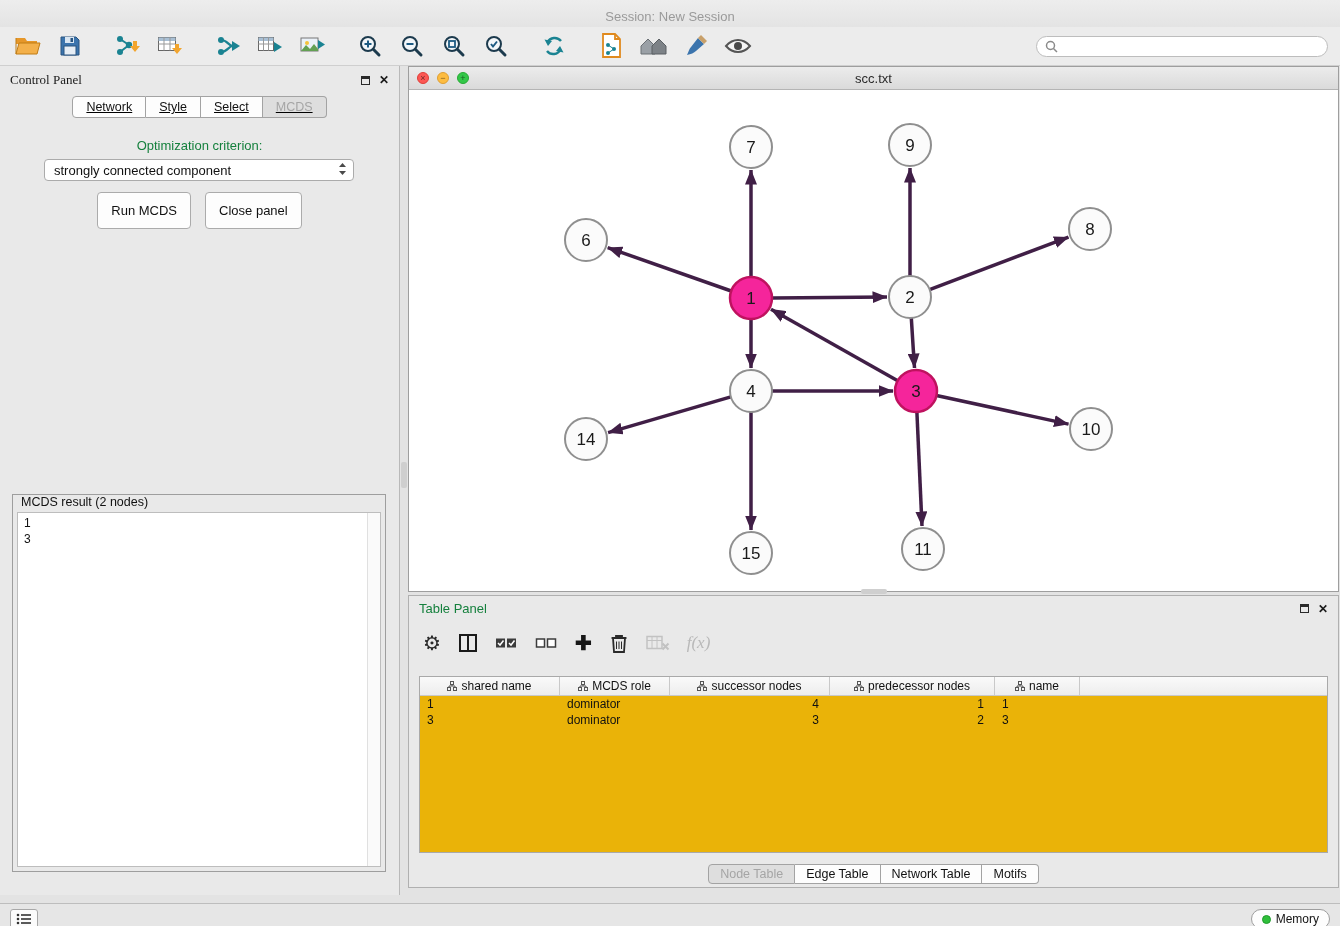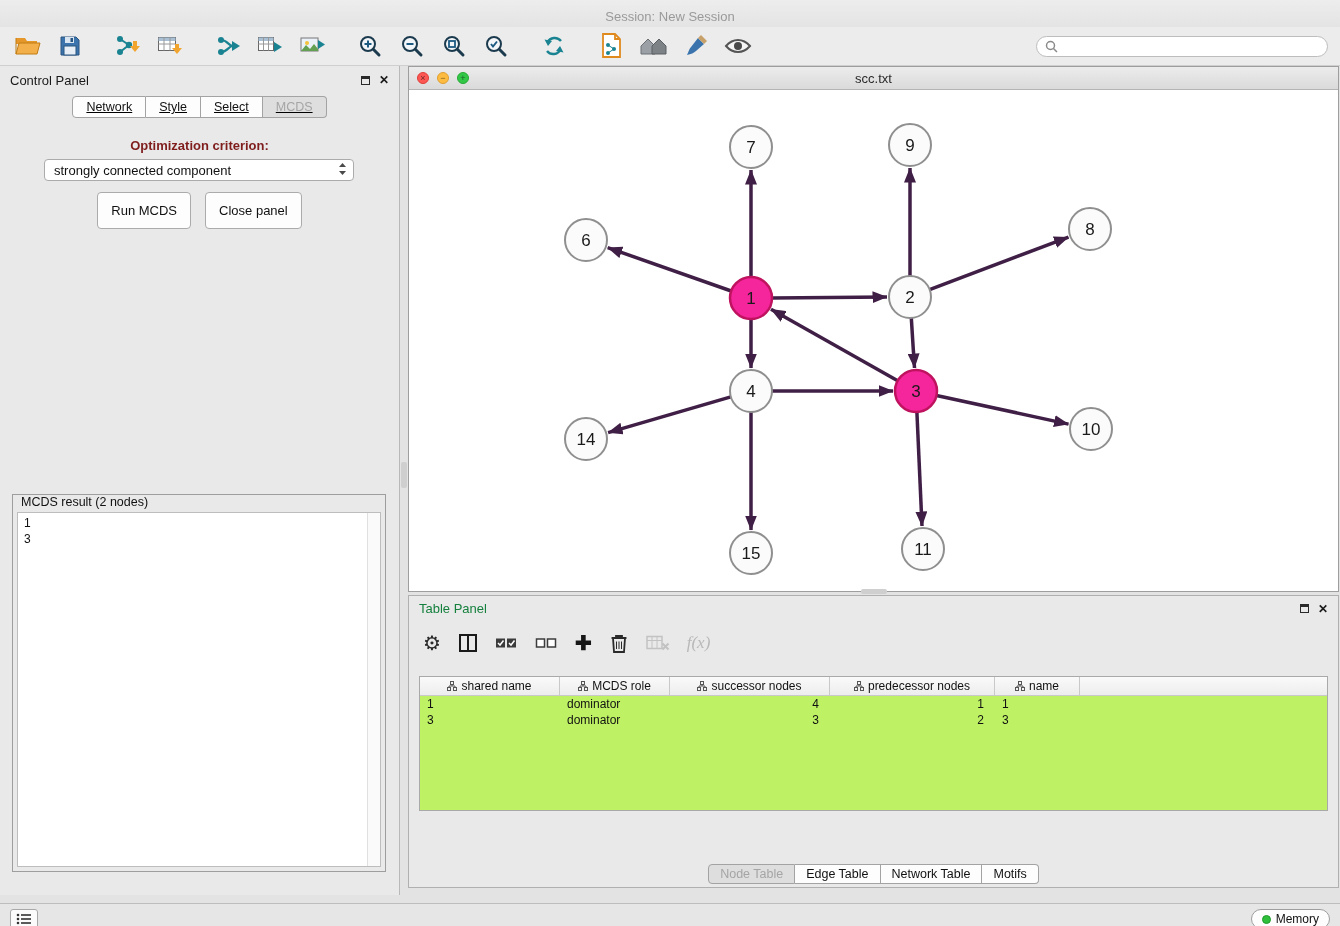--- a/index.html
+++ b/index.html
@@ -22,33 +22,33 @@
   .sgap { width:6px; }
   .search-box { margin-left:auto; margin-right:12px; width:292px; height:21px;
     background:#fff; border:1px solid #bdbdbd; border-radius:11px;
     display:flex; align-items:center; padding:0 8px; }
   .search-box input { border:none; outline:none; flex:1; font-size:12px; background:transparent; margin-left:5px; font-family:"Liberation Sans",sans-serif; }
 
   
   .control-panel { position:absolute; left:0; top:66px; width:400px; height:829px;
     background:#e9e9e9; border-right:1px solid #b9b9b9; }
   .panel-hdr { position:absolute; left:0; top:0; right:0; height:28px; display:flex; align-items:center; padding:0 10px; }
-  .panel-hdr .ph-title { font-size:13px; color:#1a1a1a; }
+  .panel-hdr .ph-title { font-size:13px; color:#1a1a1a;font-family:Liberation Serif, serif; }
   .ph-icons { margin-left:auto; display:flex; align-items:center; gap:9px; }
   .float-ico { width:9px; height:9px; border:1.5px solid #2a2a2a; border-top-width:3px; display:inline-block; cursor:pointer; }
   .close-ico { font-size:12px; font-weight:bold; color:#1a1a1a; cursor:pointer; line-height:10px; }
 
   .cp-tabs { position:absolute; top:30px; left:0; right:0; display:flex; justify-content:center;text-decoration:underline; }
   .cp-tab { background:#fdfdfd; border:1px solid #a3a3a3; border-left-width:0; font-size:12.5px;
     padding:3px 13px; color:#111; cursor:pointer; }
   .cp-tab:first-child { border-left-width:1px; border-radius:4px 0 0 4px; }
   .cp-tab:last-child { border-radius:0 4px 4px 0; }
   .cp-tab.active { background:#dedede; color:#a5a5a5; }
 
-  .opt-label { position:absolute; top:72px; left:0; right:0; text-align:center; font-size:13px; color:#7f1d1d;font-weight:bold; }
+  .opt-label { position:absolute; top:72px; left:0; right:0; text-align:center; font-size:13px; color:#15803d; }
   .dropdown { position:absolute; top:93px; left:44px; width:310px; height:22px; background:#fff;
     border:1px solid #ababab; border-radius:4px; display:flex; align-items:center; padding:0 6px 0 9px;
     font-size:13px; color:#111; cursor:pointer; }
   .dropdown .dd-arrows { margin-left:auto; }
 
   .btn-row { position:absolute; top:126px; left:0; right:0; display:flex; justify-content:center; gap:14px; }
   .btn { background:#fdfdfd; border:1px solid #ababab; border-radius:4px; font-size:13px; color:#111;
     padding:2px 13px; height:37px; cursor:pointer; font-family:"Liberation Sans",sans-serif; }
 
   .result-box { position:absolute; top:428px; left:12px; width:374px; height:378px;
@@ -80,21 +80,21 @@
   .table-panel { position:absolute; left:408px; top:595px; width:931px; height:293px;
     background:#e9e9e9; border:1px solid #b0b0b0; }
   .tp-hdr { position:absolute; top:0; left:0; right:0; height:25px; display:flex; align-items:center; padding:0 10px; }
   .tp-hdr .ph-title { font-size:13px; color:#15803d; }
   .tp-toolbar { position:absolute; top:28px; left:14px; height:38px; display:flex; align-items:center; gap:17px; }
   .tp-tool { display:flex; align-items:center; justify-content:center; cursor:pointer; }
   .gear-glyph { font-size:20px; color:#2a2a2a; }
   .plus-glyph { font-size:20px; font-weight:bold; color:#171717; }
   .fx-glyph { font-family:"Liberation Serif", serif; font-style:italic; font-size:17px; color:#b8b8b8; }
 
-  .tp-table { position:absolute; top:80px; left:10px; right:10px; height:135px; background:#bef264; border:1px solid #a9a9a9; overflow:hidden; }
+  .tp-table { position:absolute; top:80px; left:10px; right:10px; height:177px; background:#eab308; border:1px solid #a9a9a9; overflow:hidden; }
   .thead { display:grid; grid-template-columns:140px 110px 160px 165px 85px 1fr; height:19px;
     background:linear-gradient(#fafafa,#ededed); border-bottom:1px solid #c9c9c9; }
   .th { display:flex; align-items:center; justify-content:center; gap:4px; font-size:12px; color:#111;
     border-right:1px solid #c9c9c9; overflow:hidden; white-space:nowrap; }
   .th.filler { border-right:none; }
   .trow { display:grid; grid-template-columns:140px 110px 160px 165px 85px 1fr; height:16px; font-size:12px; color:#111; }
   .td { display:flex; align-items:center; padding-left:7px; overflow:hidden; white-space:nowrap; }
   .td.num { justify-content:flex-end; padding-right:11px; }
 
   .tp-tabs { position:absolute; top:268px; left:0; right:0; display:flex; justify-content:center; }

